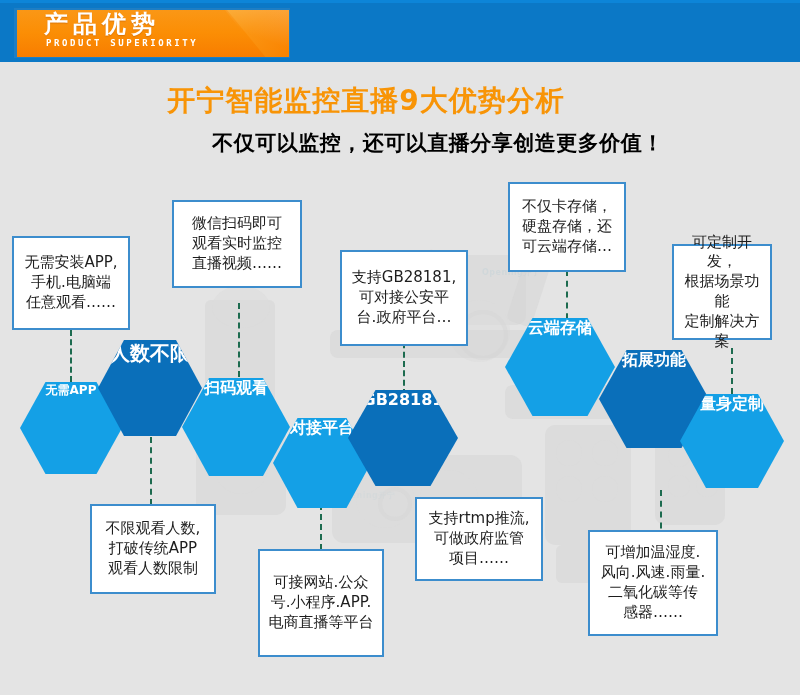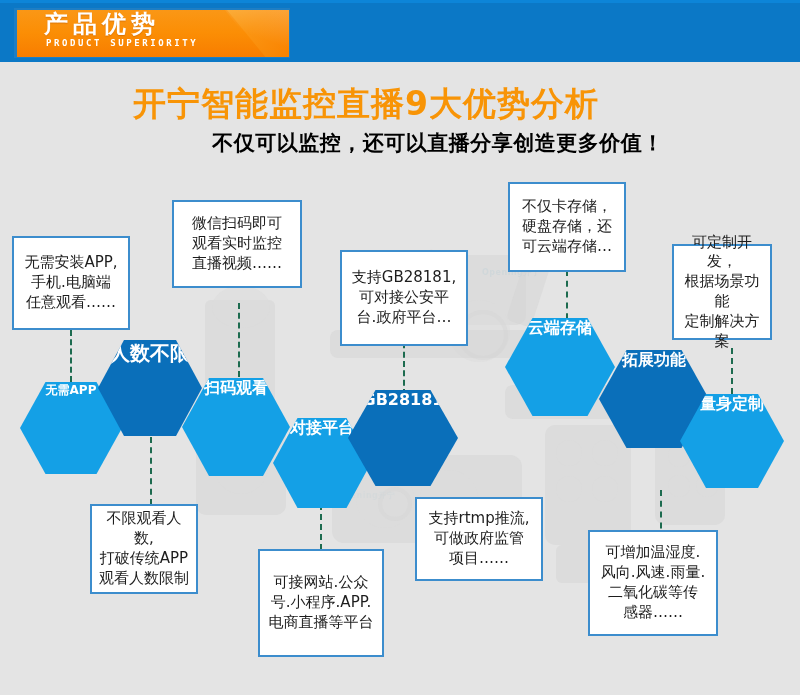--- a/index.html
+++ b/index.html
@@ -39,21 +39,21 @@
   }
   .banner-en{
     position:absolute;left:46px;top:38px;
     font-size:9px;font-weight:bold;color:#ffffff;letter-spacing:2.6px;
     font-family:"DejaVu Sans Mono","Liberation Mono",monospace;
   }
 
   
   .title{
     position:absolute;left:0;top:82px;width:732px;text-align:center;
-    font-size:33px;font-weight:bold;color:#f89406;letter-spacing:1px;
+    font-size:28px;font-weight:bold;color:#f89406;letter-spacing:1px;
     font-family:"DejaVu Sans","Liberation Sans",sans-serif;
   }
   .subtitle{
     position:absolute;left:0;top:129px;width:800px;text-align:center;
     font-size:21px;font-weight:bold;color:#000000;letter-spacing:.5px;
     font-family:"DejaVu Sans","Liberation Sans",sans-serif;
     margin-left:38px;
   }
 
   
@@ -190,21 +190,21 @@
 台.政府平台…</div>
 
   <div class="callout" style="left:508px;top:182px;width:118px;height:90px;">不仅卡存储，
 硬盘存储，还
 可云端存储…</div>
 
   <div class="callout" style="left:672px;top:244px;width:100px;height:96px;">可定制开发，
 根据场景功能
 定制解决方案</div>
 
-  <div class="callout" style="left:90px;top:504px;width:108px;height:90px;">不限观看人数,
+  <div class="callout" style="left:90px;top:504px;width:126px;height:90px;">不限观看人数,
 打破传统APP
 观看人数限制</div>
 
   <div class="callout" style="left:258px;top:549px;width:126px;height:108px;">可接网站.公众
 号.小程序.APP.
 电商直播等平台</div>
 
   <div class="callout" style="left:415px;top:497px;width:128px;height:84px;">支持rtmp推流,
 可做政府监管
 项目……</div>

